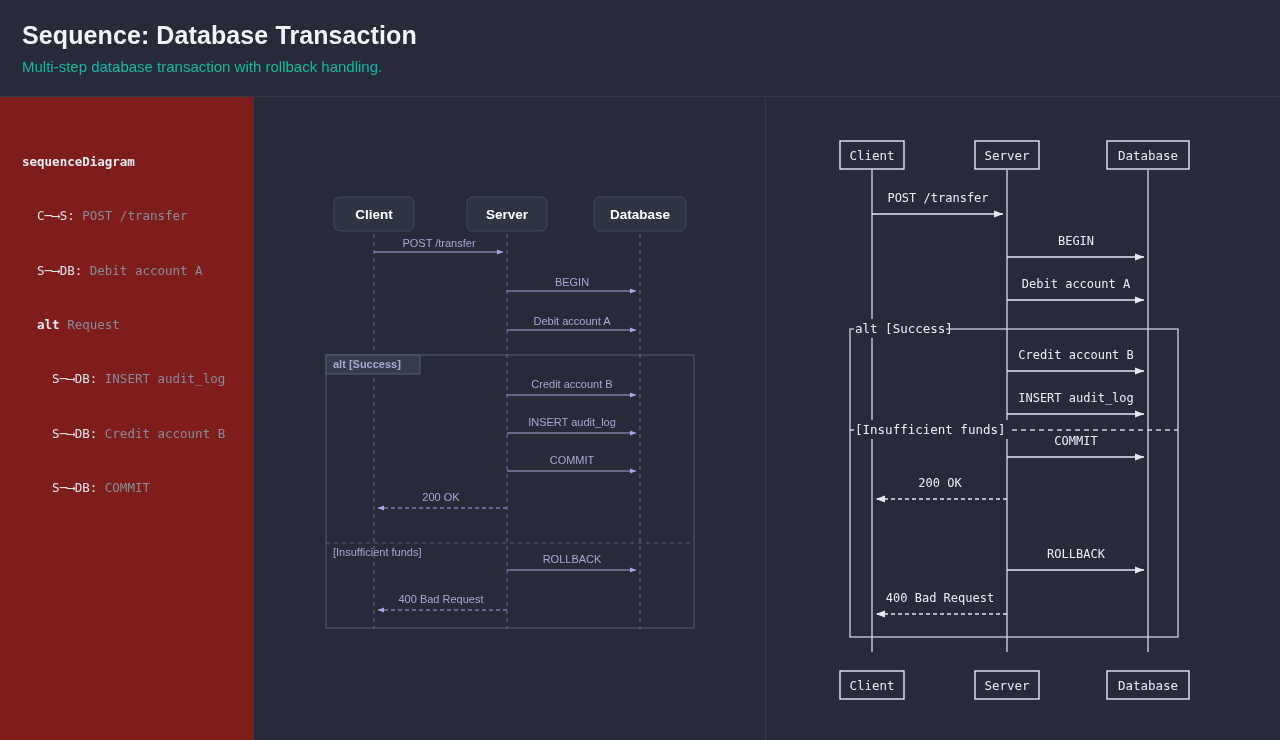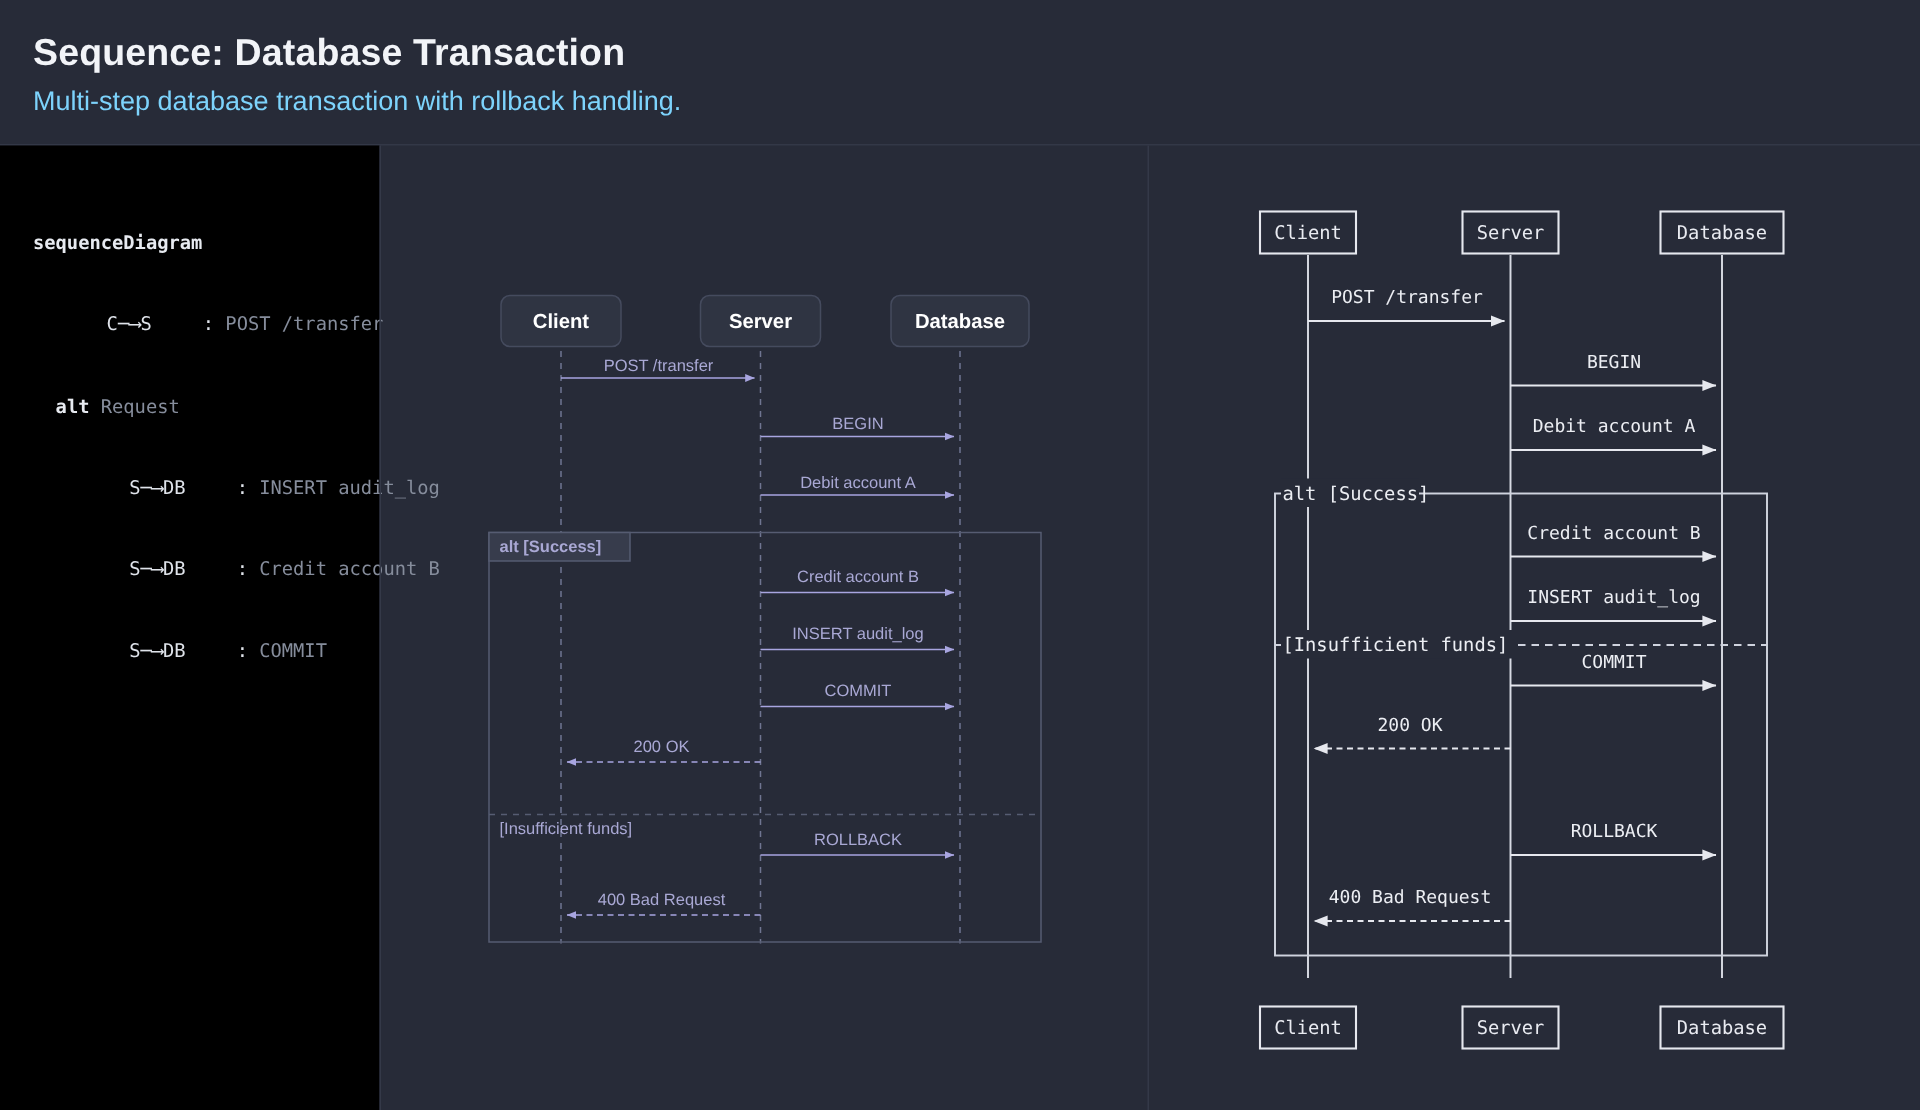--- a/index.html
+++ b/index.html
@@ -25,36 +25,36 @@
   }
   #page-title {
     font-size: 25px;
     font-weight: bold;
     color: #f2f4f8;
     letter-spacing: 0.1px;
     margin: 0;
     line-height: 34px;
   }
   #page-subtitle {
-    font-size: 18px;
-    color: #7dd3fc;
+    font-size: 15px;
+    color: #14b8a6;
     margin: 6px 0 0 0;
     line-height: 18px;
   }
   #header-rule {
     position: absolute; left: 0; top: 96px;
     width: 1280px; height: 1px;
     background: #333847;
   }
 
   
   #code-pane {
     position: absolute; left: 0; top: 97px;
     width: 253px; height: 643px;
-    background: #000000;
+    background: #7f1d1d;
     padding: 20px 10px 0 22px;
   }
   #code-pane-rule {
     position: absolute; left: 253px; top: 97px;
     width: 1px; height: 643px;
     background: #343948;
   }
   #mid-pane-rule {
     position: absolute; left: 765px; top: 97px;
     width: 1px; height: 643px;
@@ -65,21 +65,21 @@
   #code-listing {
     font-family: "DejaVu Sans Mono", monospace;
     font-size: 12.5px;
     line-height: 18.1px;
     white-space: pre;
     color: #8e95a3;
   }
   .code-line { white-space: pre; }
   .kw  { color: #e7eaf0; font-weight: bold; }
   .id  { color: #dfe3ea; }
-  .arw { color: #dfe3ea; margin-left: 34px; }
+  .arw { color: #dfe3ea; }
   .msg { color: #868d9c; }
   .root { color: #e7eaf0; font-weight: bold; }
 
   
   #mid-diagram {
     position: absolute;
     left: 254px; top: 97px;
     width: 511px; height: 643px;
   }
   #mid-diagram svg { display: block; }
@@ -209,20 +209,21 @@
   <div id="header">
     <h1 id="page-title">Sequence: Database Transaction</h1>
     <p id="page-subtitle">Multi-step database transaction with rollback handling.</p>
   </div>
   <div id="header-rule"></div>
 
   <div id="code-pane">
     <div id="code-listing">
       <div class="code-line"><span class="root"><span class="kw">sequenceDiagram</span></span></div>
       <div class="code-line"><span>  <span class="arw">C─⟶S</span><span class="arw">: </span><span class="msg">POST /transfer</span></span></div>
+      <div class="code-line"><span>  <span class="arw">S─⟶DB</span><span class="arw">: </span><span class="msg">Debit account A</span></span></div>
       <div class="code-line"><span>  <span class="kw">alt</span> <span class="msg">Request</span></span></div>
       <div class="code-line"><span>    <span class="arw">S─⟶DB</span><span class="arw">: </span><span class="msg">INSERT audit_log</span></span></div>
       <div class="code-line"><span>    <span class="arw">S─⟶DB</span><span class="arw">: </span><span class="msg">Credit account B</span></span></div>
       <div class="code-line"><span>    <span class="arw">S─⟶DB</span><span class="arw">: </span><span class="msg">COMMIT</span></span></div>
       
       
       
       
       
     </div>

